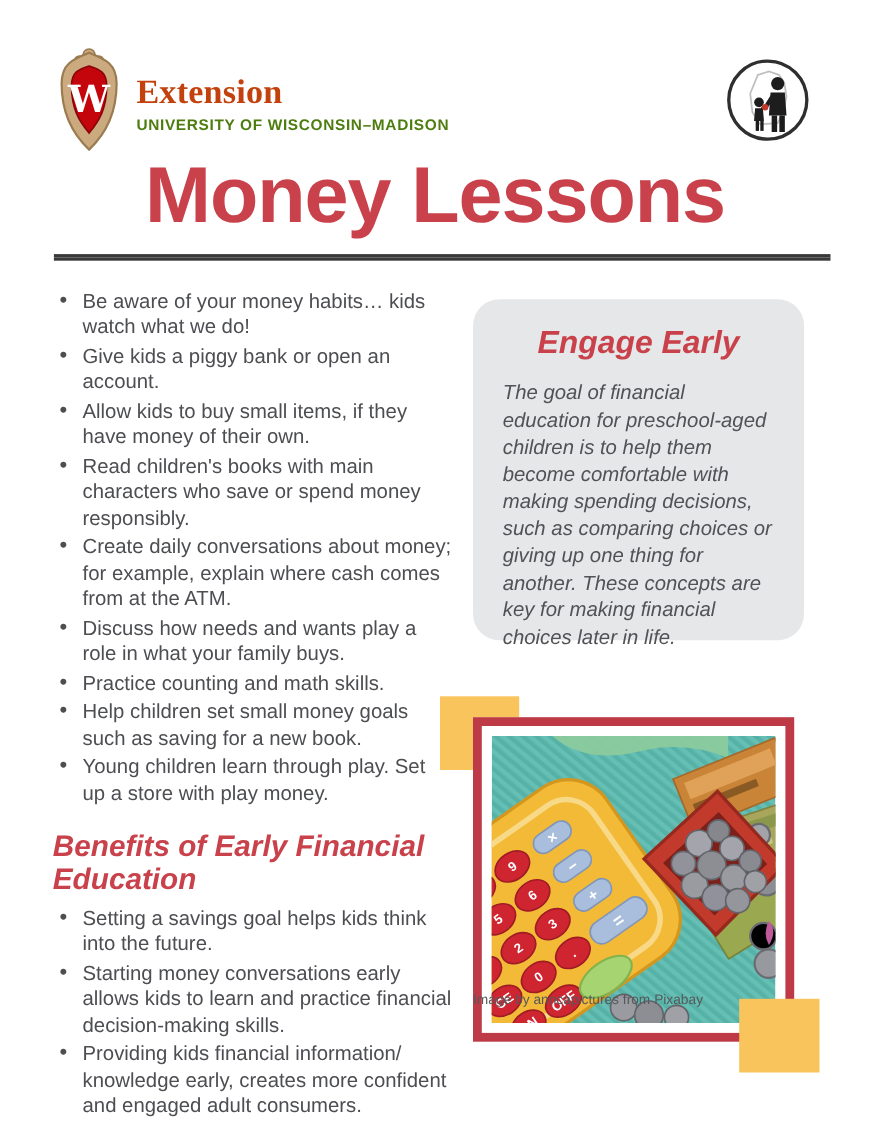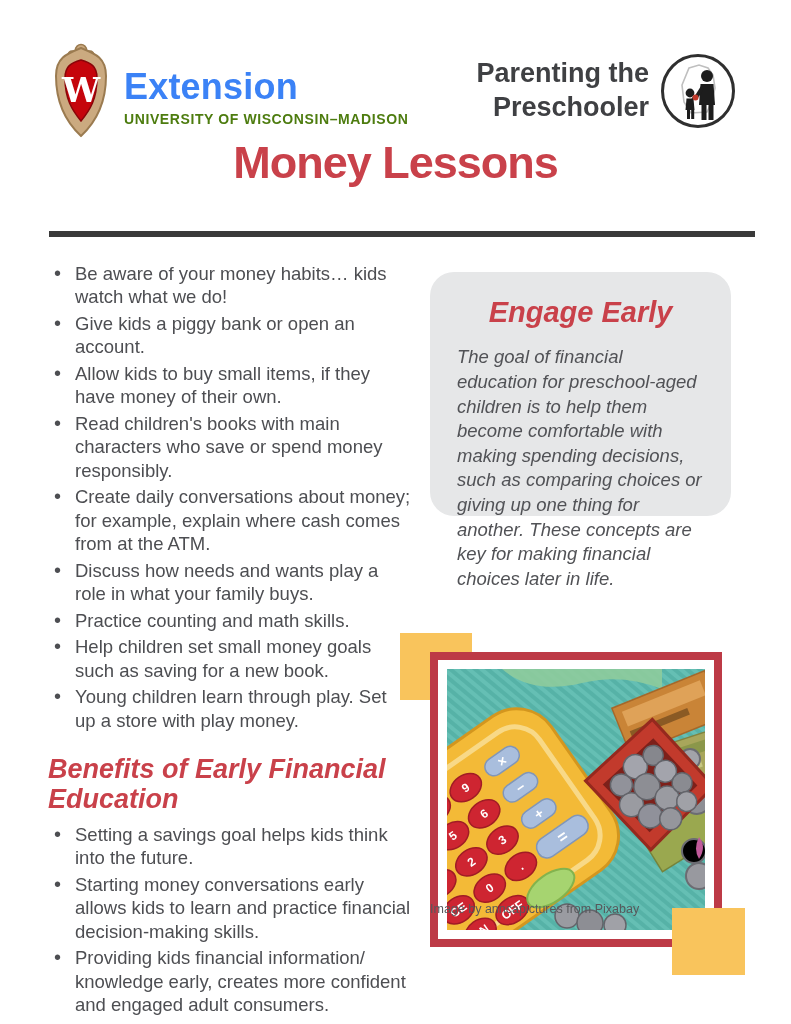--- a/index.html
+++ b/index.html
@@ -5,40 +5,40 @@
   * { margin:0; padding:0; box-sizing:border-box; }
   html,body { background:#888; }
   body { font-family:"Liberation Sans", sans-serif; }
   .page {
     position:relative; width:791px; height:1024px; margin:0 auto;
     background:#ffffff; overflow:hidden; color:#4d4e52;
   }
   
   .crest { position:absolute; left:46px; top:42px; width:70px; height:96px; }
   .logo-text { position:absolute; left:124px; top:66px; }
-  .logo-ext { font-size:36px; font-weight:700; color:#3b82f6; letter-spacing:.2px; }
+  .logo-ext { font-size:31px; font-weight:700; color:#c2410c; letter-spacing:.2px;font-family:Liberation Serif, serif; }
   .logo-univ { font-size:14px; font-weight:700; color:#4d7c0f; letter-spacing:.6px; margin-top:3px; }
   .series { position:absolute; right:54px; top:52px; display:flex; align-items:center; gap:10px; }
   .series-text { text-align:right; font-size:27px; font-weight:700; color:#3f4043; line-height:1.25; }
   .series-icon { width:78px; height:78px; }
   
   .title { position:absolute; left:0; right:0; top:137px; text-align:center;
-           font-size:45px; font-weight:800; color:#c9414a; letter-spacing:-1px; }
+           font-size:72px; font-weight:800; color:#c9414a; letter-spacing:-1px; }
   .double-rule { position:absolute; left:49px; top:231px; width:706px; height:3px;
                  border-top:3px solid #3a3a3a; border-bottom:3px solid #3a3a3a; }
   
   .left-col { position:absolute; left:48px; top:254px; width:364px; }
   h2.red-head { font-size:27px; font-weight:800; font-style:italic; color:#c9414a; line-height:1.12; }
   .left-col ul { list-style:none; margin:8px 0 0 0; }
   .left-col li { position:relative; padding-left:27px; font-size:18.5px; line-height:1.27;
                  color:#4d4e52; margin-bottom:3px; }
   .left-col li::before { content:"•"; position:absolute; left:6px; top:-1px; font-size:20px; color:#4d4e52; }
   .benefits-head { margin-top:22px; }
   
-  .engage-box { position:absolute; left:430px; top:272px; width:301px; height:244px;
+  .engage-box { position:absolute; left:430px; top:272px; width:301px; height:310px;
                 background:#e6e7e8; border-radius:24px; }
   .engage-box h2 { text-align:center; margin-top:24px; font-size:29px; }
   .engage-box p { margin:17px 27px 0 27px; font-size:18.5px; line-height:1.33; color:#515256;font-style:italic; }
   
   .sq { position:absolute; background:#f9c45c; }
   .sq-tl { left:400px; top:633px; width:72px; height:67px; z-index:0; }
   .sq-br { left:672px; top:908px; width:73px; height:67px; z-index:3; }
   .photo-frame { position:absolute; left:430px; top:652px; width:292px; height:295px;
                  border:8px solid #bd3a46; background:#fff; padding:9px; z-index:1; }
   .photo-frame svg { display:block; width:258px; height:261px; }
@@ -56,24 +56,20 @@
     <path d="M35 6 C50 12 60 16 60 34 C60 62 50 80 35 94 C20 80 10 62 10 34 C10 16 20 12 35 6 Z" fill="#cbaa80" stroke="#9b7b50" stroke-width="2"></path>
     <path d="M35 18 C45 21 51 24 51 36 C51 57 44 68 35 79 C26 68 19 57 19 36 C19 24 25 21 35 18 Z" fill="#c5050c" stroke="#8a0509" stroke-width="1.5"></path>
     <text x="35" y="60" text-anchor="middle" font-family="DejaVu Serif, serif" font-weight="bold" font-size="34" fill="#ffffff">W</text>
   </svg>
   <div class="logo-text">
     <div class="logo-ext">Extension</div>
     <div class="logo-univ">UNIVERSITY OF WISCONSIN–MADISON</div>
   </div>
 
   <div class="series">
-    <div class="series-text">
-      <div>Parenting the</div>
-      <div>Preschooler</div>
-    </div>
     <svg class="series-icon" viewBox="0 0 78 78">
       <circle cx="39" cy="39" r="35.5" fill="#ffffff" stroke="#2f2f2f" stroke-width="3"></circle>
       <path d="M30 16 L40 13 L49 16 L54 23 L56 36 L53 49 L48 60 L32 61 L25 50 L23 33 Z" fill="none" stroke="#bfbfbf" stroke-width="1.6"></path>
       <g fill="#1d1d1d">
         <circle cx="48" cy="24" r="6"></circle>
         <path d="M41.5 32 L54.5 32 L56 53 L40 53 Z"></path>
         <rect x="42.5" y="53" width="5" height="15"></rect>
         <rect x="49.5" y="53" width="5" height="15"></rect>
         <path d="M42 34 L34.5 46 L37.5 48 L45 37 Z"></path>
       </g>

